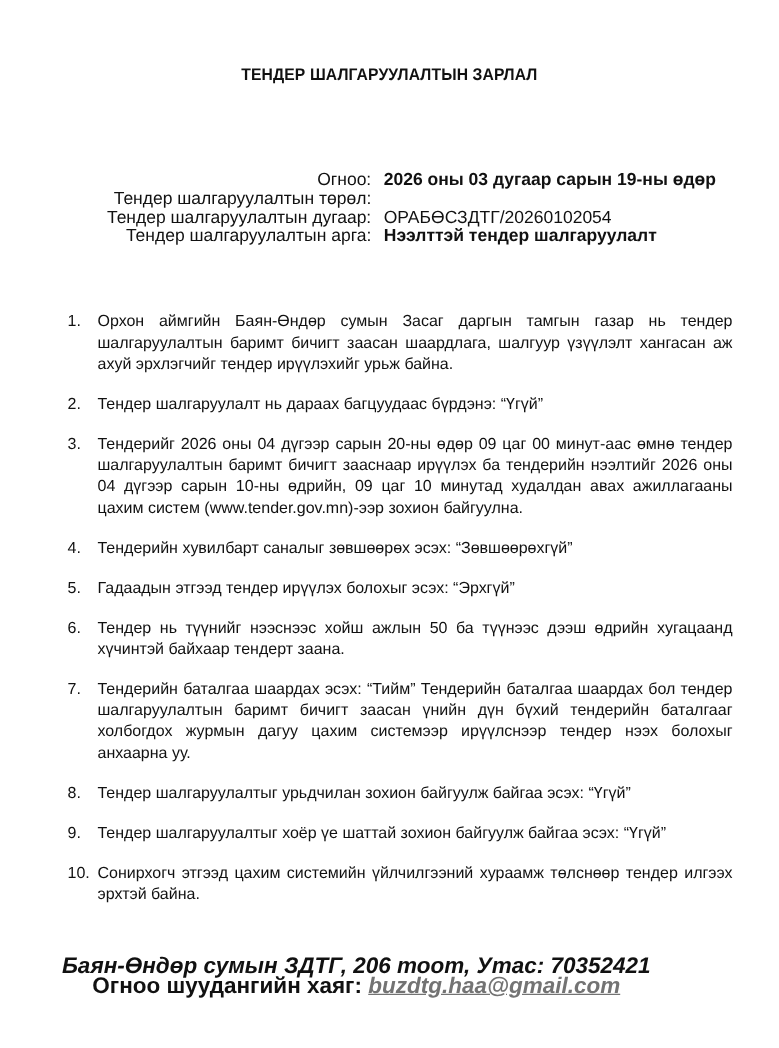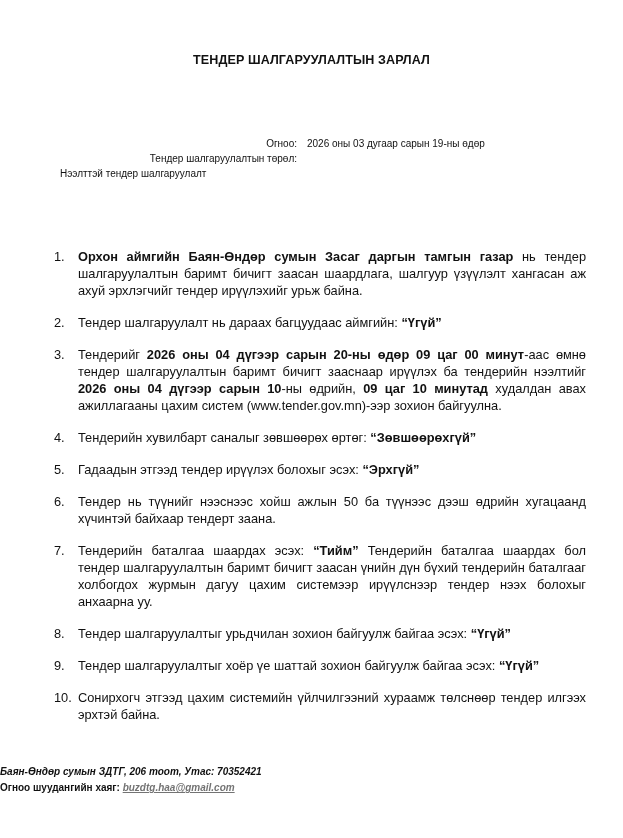--- a/index.html
+++ b/index.html
@@ -31,32 +31,32 @@
     }
     .info {
       position: absolute;
       top: 136px;
       left: 60px;
       width: 520px;
     }
     .info-row {
       display: flex;
       line-height: 15px;
-      font-size: 10px;
+      font-size: 14px;
     }
     .info-label {
       width: 237px;
       text-align: right;
       padding-right: 10px;
       flex: none;
       white-space: nowrap;
     }
     .info-value {
       flex: 1;
-      font-weight: normal;
+      font-weight: bold;
       text-align: justify;
       text-align-last: left;
       white-space: normal;
     }
     .list {
       position: absolute;
       top: 248px;
       left: 54px;
       width: 532px;
     }
@@ -68,29 +68,29 @@
     }
     .item-num {
       width: 24px;
       flex: none;
     }
     .item-text {
       flex: 1;
       text-align: justify;
     }
     .item-text b {
-      font-weight: bold;
+      font-weight: normal;
     }
     .footer {
       position: absolute;
       top: 764px;
       left: 0;
       width: 570px;
-      text-align: left;
-      font-size: 10px;
+      text-align: center;
+      font-size: 18px;
       font-weight: bold;
       line-height: 16px;
     }
     .footer-line1 {
       font-style: italic;
     }
     .footer-email {
       color: #737373;
       text-decoration: underline;
       font-style: italic;
@@ -104,40 +104,45 @@
 
 <div class="info">
   <div class="info-row">
     <span class="info-label">Огноо:</span>
     <span class="info-value">2026 оны 03 дугаар сарын 19-ны өдөр</span>
   </div>
   <div class="info-row">
     <span class="info-label">Тендер шалгаруулалтын төрөл:</span>
   </div>
   <div class="info-row">
+    <span class="info-label">Тендер шалгаруулалтын дугаар:</span>
+    <span class="info-value" style="font-weight:normal">ОРАБӨСЗДТГ/20260102054</span>
+  </div>
+  <div class="info-row">
+    <span class="info-label">Тендер шалгаруулалтын арга:</span>
     <span class="info-value">Нээлттэй тендер шалгаруулалт</span>
   </div>
 </div>
 
 <div class="list" id="items-list">
     <div class="item">
       <span class="item-num">1.</span>
       <span class="item-text"><b>Орхон аймгийн Баян-Өндөр сумын Засаг даргын тамгын газар</b><span> нь тендер шалгаруулалтын баримт бичигт заасан шаардлага, шалгуур үзүүлэлт хангасан аж ахуй эрхлэгчийг тендер ирүүлэхийг урьж байна.</span></span>
     </div>
     <div class="item">
       <span class="item-num">2.</span>
-      <span class="item-text"><span>Тендер шалгаруулалт нь дараах багцуудаас аймгийн: </span><b>“Үгүй”</b></span>
+      <span class="item-text"><span>Тендер шалгаруулалт нь дараах багцуудаас бүрдэнэ: </span><b>“Үгүй”</b></span>
     </div>
     <div class="item">
       <span class="item-num">3.</span>
       <span class="item-text"><span>Тендерийг </span><b>2026 оны 04 дүгээр сарын 20-ны өдөр 09 цаг 00 минут</b><span>-аас өмнө тендер шалгаруулалтын баримт бичигт зааснаар ирүүлэх ба тендерийн нээлтийг </span><b>2026 оны 04 дүгээр сарын 10</b><span>-ны өдрийн, </span><b>09 цаг 10 минутад</b><span> худалдан авах ажиллагааны цахим систем (www.tender.gov.mn)-ээр зохион байгуулна.</span></span>
     </div>
     <div class="item">
       <span class="item-num">4.</span>
-      <span class="item-text"><span>Тендерийн хувилбарт саналыг зөвшөөрөх өртөг: </span><b>“Зөвшөөрөхгүй”</b></span>
+      <span class="item-text"><span>Тендерийн хувилбарт саналыг зөвшөөрөх эсэх: </span><b>“Зөвшөөрөхгүй”</b></span>
     </div>
     <div class="item">
       <span class="item-num">5.</span>
       <span class="item-text"><span>Гадаадын этгээд тендер ирүүлэх болохыг эсэх: </span><b>“Эрхгүй”</b></span>
     </div>
     <div class="item">
       <span class="item-num">6.</span>
       <span class="item-text"><span>Тендер нь түүнийг нээснээс хойш ажлын 50 ба түүнээс дээш өдрийн хугацаанд хүчинтэй байхаар тендерт заана.</span></span>
     </div>
     <div class="item">

